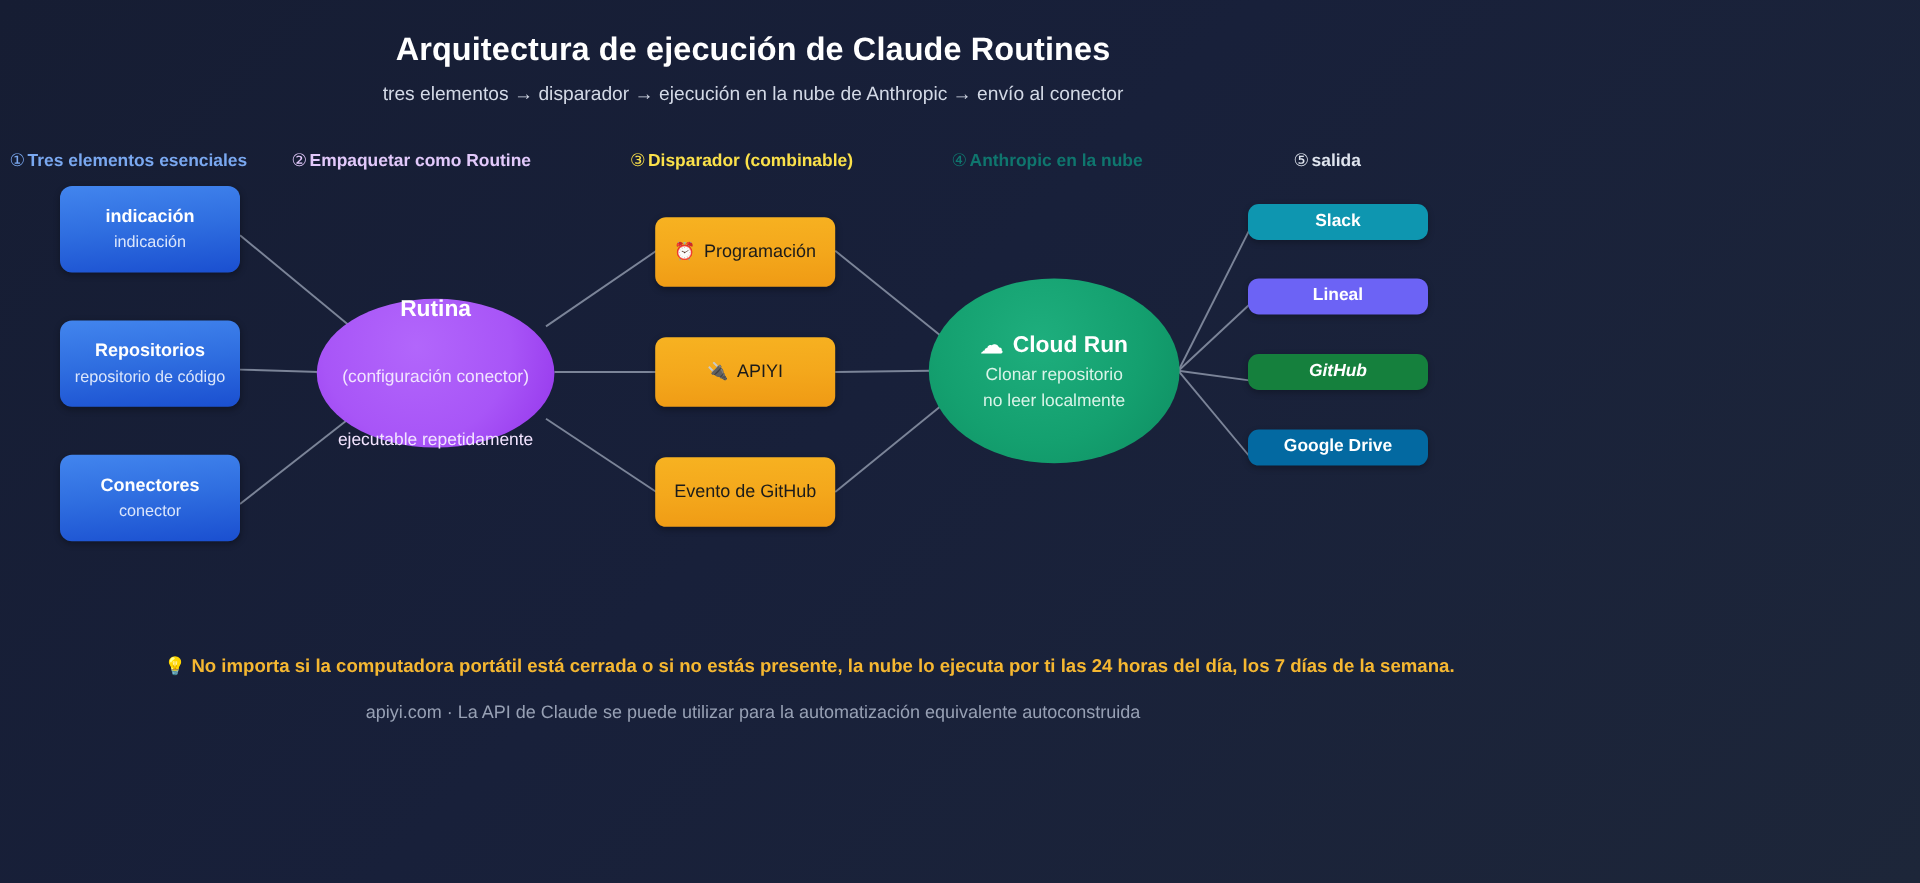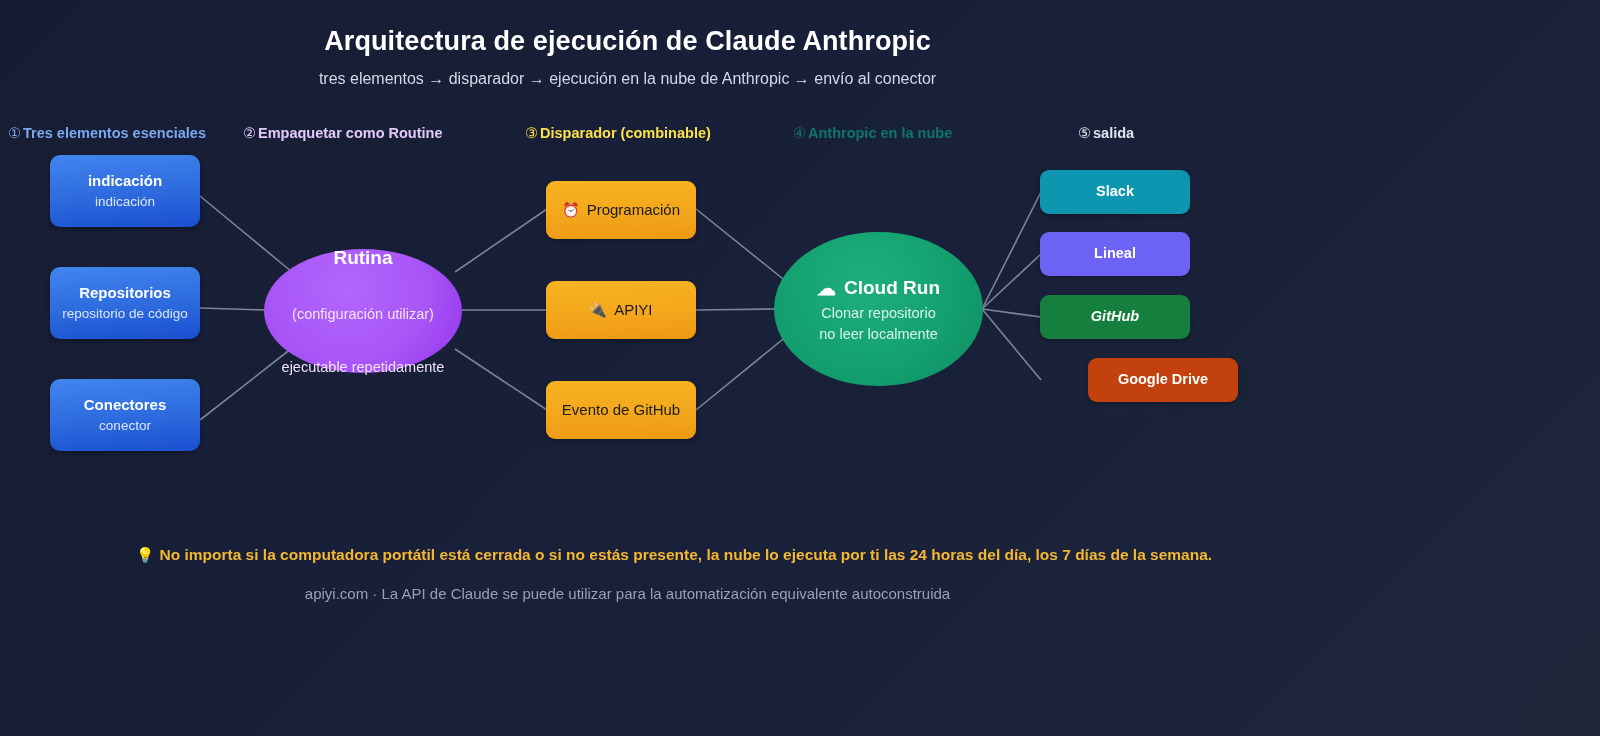--- a/index.html
+++ b/index.html
@@ -106,21 +106,21 @@
     font-weight: normal;
     font-size: 15px;
     display: flex;
     align-items: center;
     gap: 7px;
   }
 
   
   .box-output {
     width: 150px;
-    height: 44px;
+    height: 30px;
     border-radius: 9px;
     color: #ffffff;
     box-shadow: 0 2px 5px rgba(0,0,0,0.28);
   }
   .box-output .n-title { font-size: 14.5px; }
 
   
   .ellipse {
     position: absolute;
     box-sizing: border-box;
@@ -181,21 +181,21 @@
   .emoji {
     font-family: "DejaVu Sans", sans-serif;
     font-size: 0.95em;
   }
 </style>
 </head>
 <body>
 
 <div id="stage">
 
-  <div class="title">Arquitectura de ejecución de Claude Anthropic</div>
+  <div class="title">Arquitectura de ejecución de Claude Routines</div>
   <div class="subtitle">tres elementos → disparador → ejecución en la nube de Anthropic → envío al conector</div>
 
   <div class="col-head" id="ch0" style="left: 8px; top: 125px; color: rgb(122, 168, 240);">
     <span class="num">①</span><span>Tres elementos esenciales</span>
   </div>
   <div class="col-head" id="ch1" style="left: 243px; top: 125px; color: rgb(226, 201, 251);">
     <span class="num">②</span><span>Empaquetar como Routine</span>
   </div>
   <div class="col-head" id="ch2" style="left: 525px; top: 125px; color: rgb(251, 225, 74);">
     <span class="num">③</span><span>Disparador (combinable)</span>
@@ -237,21 +237,21 @@
     <div class="n-title">Repositorios</div>
     <div class="n-sub">repositorio de código</div>
   </div>
   <div class="node box-input" style="left:50px; top:379px;">
     <div class="n-title">Conectores</div>
     <div class="n-sub">conector</div>
   </div>
 
   <div class="ellipse" id="node-routine" style="left:264px; top:249px; width:198px; height:124px;">
     <div class="n-title">Rutina</div>
-    <div class="n-sub">(configuración utilizar)</div>
+    <div class="n-sub">(configuración conector)</div>
     <div class="n-sub">ejecutable repetidamente</div>
   </div>
 
   <div class="node box-trigger" style="left:546px; top:181px;">
     <div class="n-title">
       <span class="emoji">⏰</span>
       <span>Programación</span>
     </div>
   </div>
   <div class="node box-trigger" style="left:546px; top:281px;">
@@ -277,21 +277,21 @@
 
   <div class="node box-output" id="out0" style="left: 1040px; top: 170px; background: rgb(14, 150, 176);">
     <div class="n-title">Slack</div>
   </div>
   <div class="node box-output" id="out1" style="left: 1040px; top: 232px; background: rgb(108, 99, 245);">
     <div class="n-title">Lineal</div>
   </div>
   <div class="node box-output" id="out2" style="left: 1040px; top: 295px; background: #15803d; font-style: italic;">
     <div class="n-title">GitHub</div>
   </div>
-  <div class="node box-output" id="out3" style="left: 1040px; top: 358px; background: #c2410c; margin-left: 48px;">
+  <div class="node box-output" id="out3" style="left: 1040px; top: 358px; background: #0369a1;">
     <div class="n-title">Google Drive</div>
   </div>
 
   <div class="footnote">
     <span class="emoji">💡</span>
     <span>No importa si la computadora portátil está cerrada o si no estás presente, la nube lo ejecuta por ti las 24 horas del día, los 7 días de la semana.</span>
   </div>
   <div class="attrib">apiyi.com · La API de Claude se puede utilizar para la automatización equivalente autoconstruida</div>
 
 </div>

